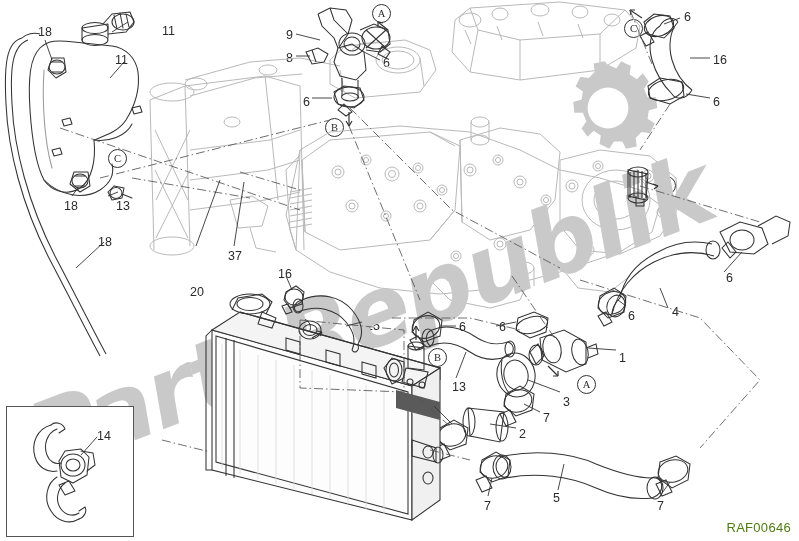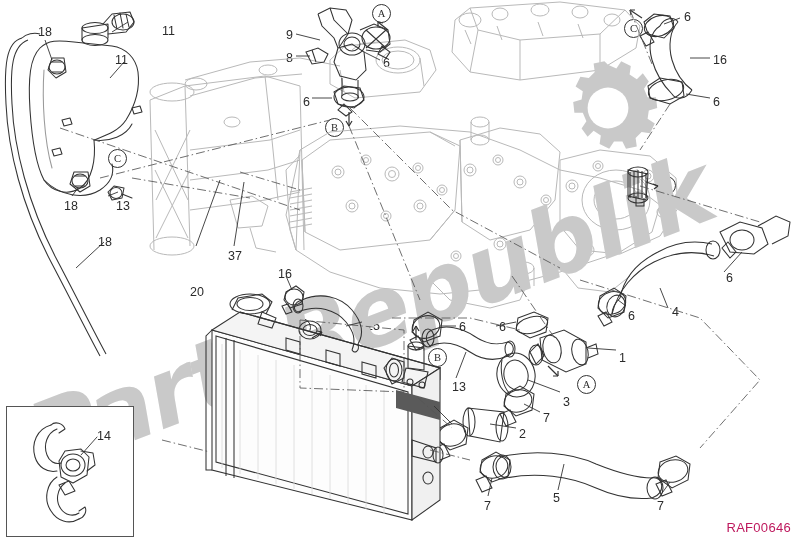--- a/index.html
+++ b/index.html
@@ -22,21 +22,21 @@
   #parts-layer{z-index:8;}
   #labels-layer{z-index:10;}
 
   
   .lbl{position:absolute;font-family:"Liberation Sans", sans-serif;
        font-size:12.5px;color:#2b2b2b;line-height:1;user-select:none;}
   .circ{position:absolute;width:17px;height:17px;border:1.1px solid #333;
         border-radius:50%;font-size:10.5px;color:#2b2b2b;
         display:flex;align-items:center;justify-content:center;
         font-family:"Liberation Serif", serif;background:transparent;}
-  #code{position:absolute;right:8px;bottom:6px;font-size:13px;color:#be185d;
+  #code{position:absolute;right:8px;bottom:6px;font-size:13px;color:#4d7c0f;
         letter-spacing:.3px;}
 
   
   #inset{position:absolute;left:6px;top:406px;width:126px;height:129px;
          border:1px solid #555;background:#fff;z-index:9;}
 </style>
 </head>
 <body>
 
 <div id="sheet">

